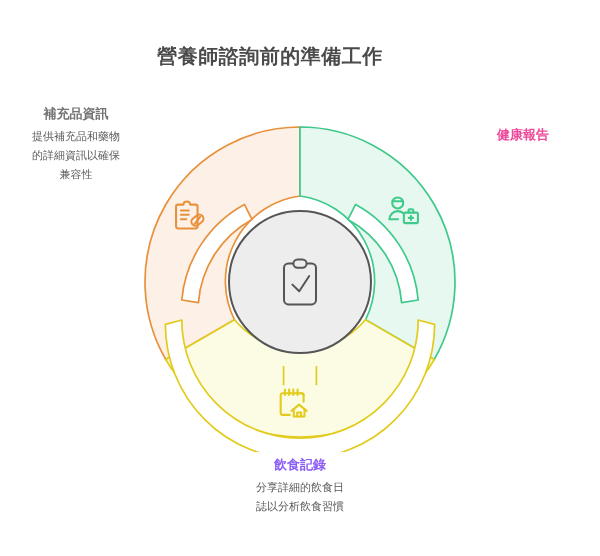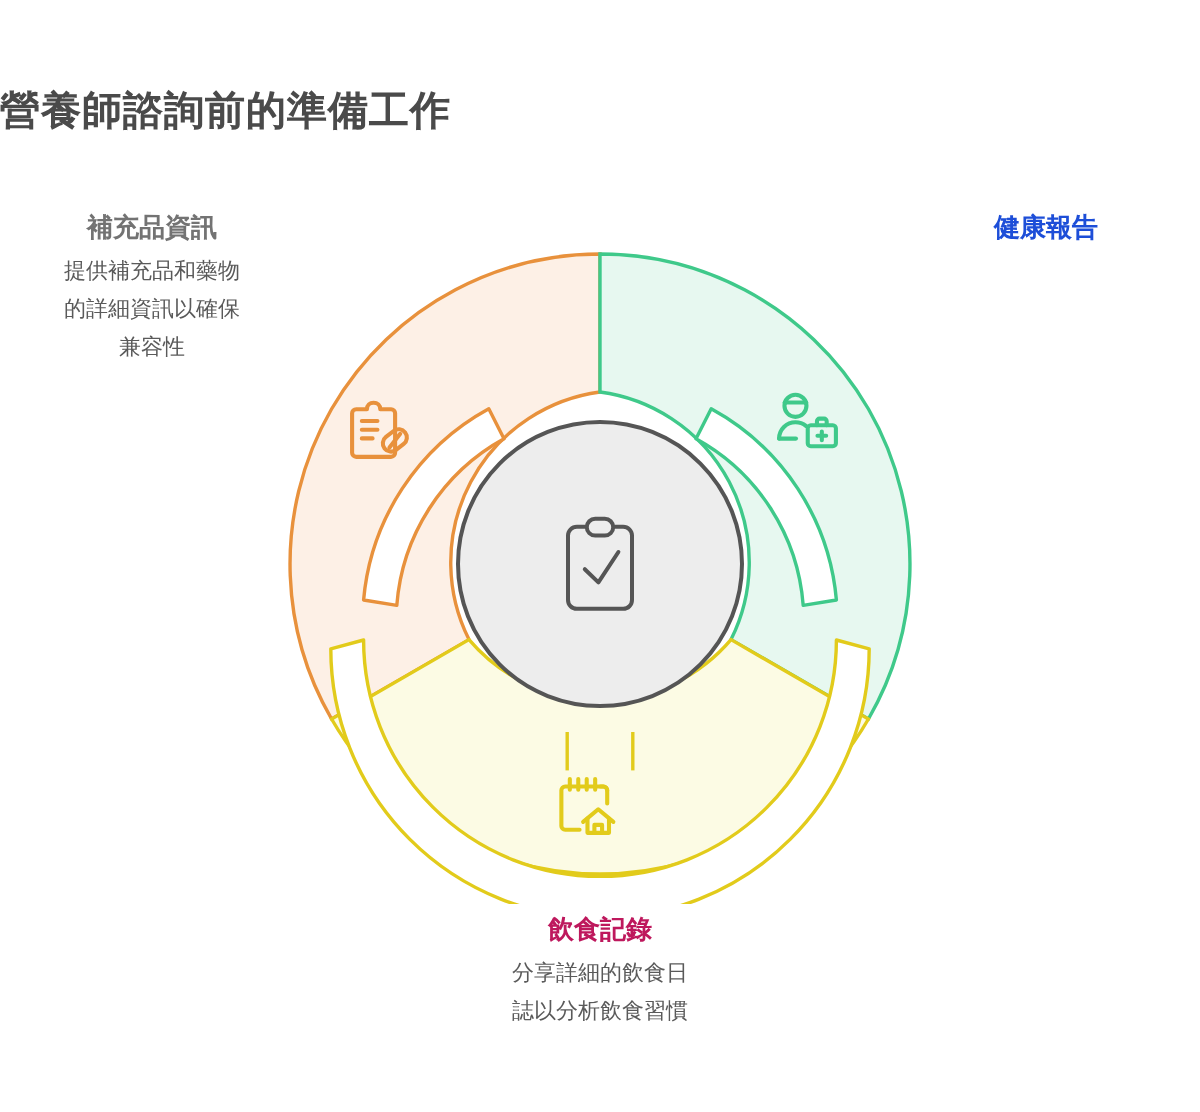--- a/index.html
+++ b/index.html
@@ -20,21 +20,21 @@
     width: 600px;
     height: 556px;
   }
 
   
   #page-title {
     position: absolute;
     left: 0;
     top: 42px;
     width: 540px;
-    text-align: left;
+    text-align: center;
     font-size: 20px;
     font-weight: bold;
     color: #4a4a4a;
     letter-spacing: 0.5px;
     line-height: 28px;
   }
 
   
   #wheel {
     position: absolute;
@@ -72,29 +72,29 @@
     text-align: center;
   }
   #callout-supplements .c-heading { color: #737373; }
 
   #callout-health {
     left: 452px;
     top: 104px;
     width: 142px;
     text-align: center;
   }
-  #callout-health .c-heading { color: #1d4ed8; }
+  #callout-health .c-heading { color: #ec4899; margin-top: 21px; }
 
   #callout-diet {
     left: 207px;
     top: 455px;
     width: 186px;
     text-align: center;
   }
-  #callout-diet .c-heading { color: #be185d; }
+  #callout-diet .c-heading { color: #8b5cf6; }
 
   .c-heading, .c-body { white-space: pre-line; }
 </style>
 </head>
 <body>
 
 <div id="canvas">
 
   <div id="page-title">營養師諮詢前的準備工作</div>
 

